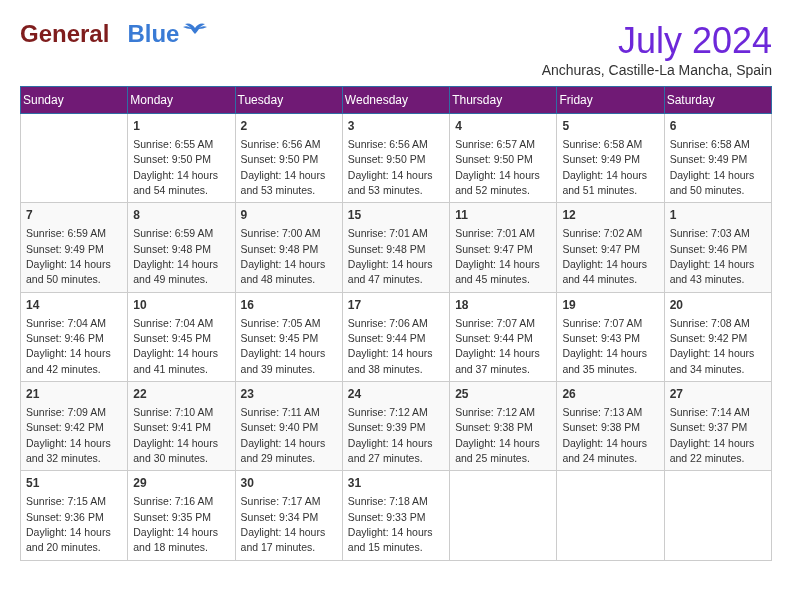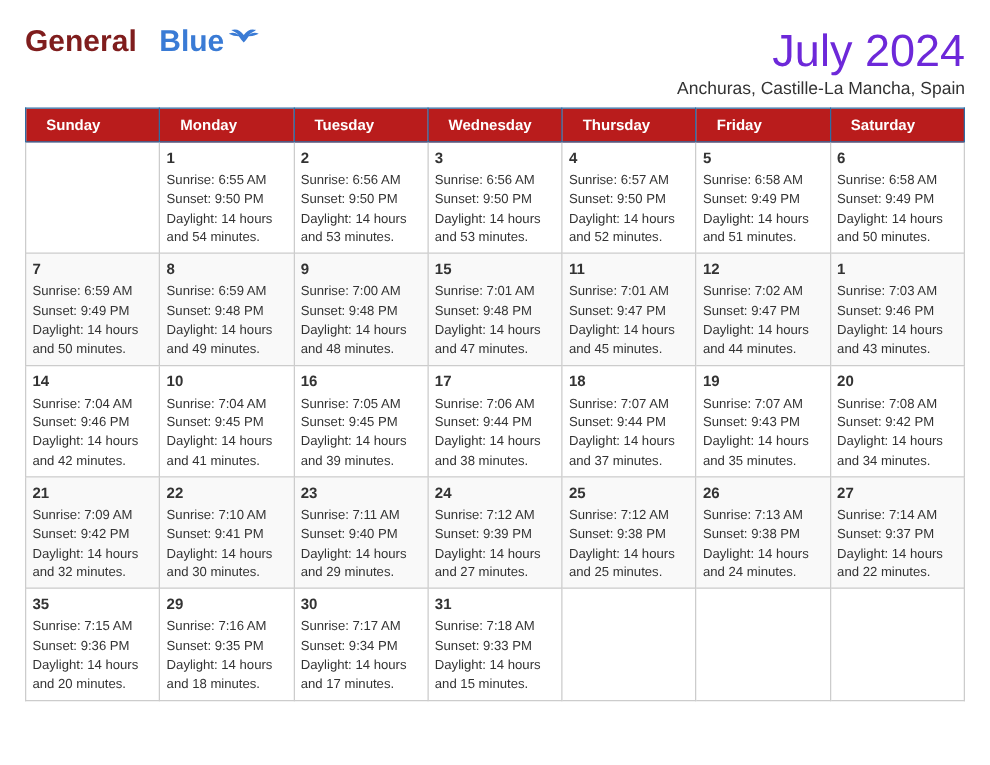--- a/index.html
+++ b/index.html
@@ -32,26 +32,26 @@
     .location {
       font-size: 14px;
       color: #333;
     }
     table {
       width: 100%;
       border-collapse: collapse;
       font-size: 11px;
     }
     thead tr th {
-      background-color: #b91c1c;
+      background-color: #701a75;
       color: #fff;
       text-align: left;
-      padding: 6px 16px;
+      padding: 6px 2px;
       font-size: 12px;
-      font-weight: bold;
+      font-weight: normal;
       border: 1px solid #2e6da4;
     }
     tbody tr td {
       border: 1px solid #ccc;
       vertical-align: top;
       padding: 4px 5px;
       height: 80px;
       width: 106px;
       color: #333;
       line-height: 1.4;
@@ -135,21 +135,21 @@
       <tr>
         <td><span class="day-number">21</span><span class="cell-content">Sunrise: 7:09 AM<br>Sunset: 9:42 PM<br>Daylight: 14 hours and 32 minutes.</span></td>
         <td><span class="day-number">22</span><span class="cell-content">Sunrise: 7:10 AM<br>Sunset: 9:41 PM<br>Daylight: 14 hours and 30 minutes.</span></td>
         <td><span class="day-number">23</span><span class="cell-content">Sunrise: 7:11 AM<br>Sunset: 9:40 PM<br>Daylight: 14 hours and 29 minutes.</span></td>
         <td><span class="day-number">24</span><span class="cell-content">Sunrise: 7:12 AM<br>Sunset: 9:39 PM<br>Daylight: 14 hours and 27 minutes.</span></td>
         <td><span class="day-number">25</span><span class="cell-content">Sunrise: 7:12 AM<br>Sunset: 9:38 PM<br>Daylight: 14 hours and 25 minutes.</span></td>
         <td><span class="day-number">26</span><span class="cell-content">Sunrise: 7:13 AM<br>Sunset: 9:38 PM<br>Daylight: 14 hours and 24 minutes.</span></td>
         <td><span class="day-number">27</span><span class="cell-content">Sunrise: 7:14 AM<br>Sunset: 9:37 PM<br>Daylight: 14 hours and 22 minutes.</span></td>
       </tr>
       <tr>
-        <td><span class="day-number">35</span><span class="cell-content">Sunrise: 7:15 AM<br>Sunset: 9:36 PM<br>Daylight: 14 hours and 20 minutes.</span></td>
+        <td><span class="day-number">51</span><span class="cell-content">Sunrise: 7:15 AM<br>Sunset: 9:36 PM<br>Daylight: 14 hours and 20 minutes.</span></td>
         <td><span class="day-number">29</span><span class="cell-content">Sunrise: 7:16 AM<br>Sunset: 9:35 PM<br>Daylight: 14 hours and 18 minutes.</span></td>
         <td><span class="day-number">30</span><span class="cell-content">Sunrise: 7:17 AM<br>Sunset: 9:34 PM<br>Daylight: 14 hours and 17 minutes.</span></td>
         <td><span class="day-number">31</span><span class="cell-content">Sunrise: 7:18 AM<br>Sunset: 9:33 PM<br>Daylight: 14 hours and 15 minutes.</span></td>
         <td class="empty"></td>
         <td class="empty"></td>
         <td class="empty"></td>
       </tr>
     </tbody>
 </table>
 

